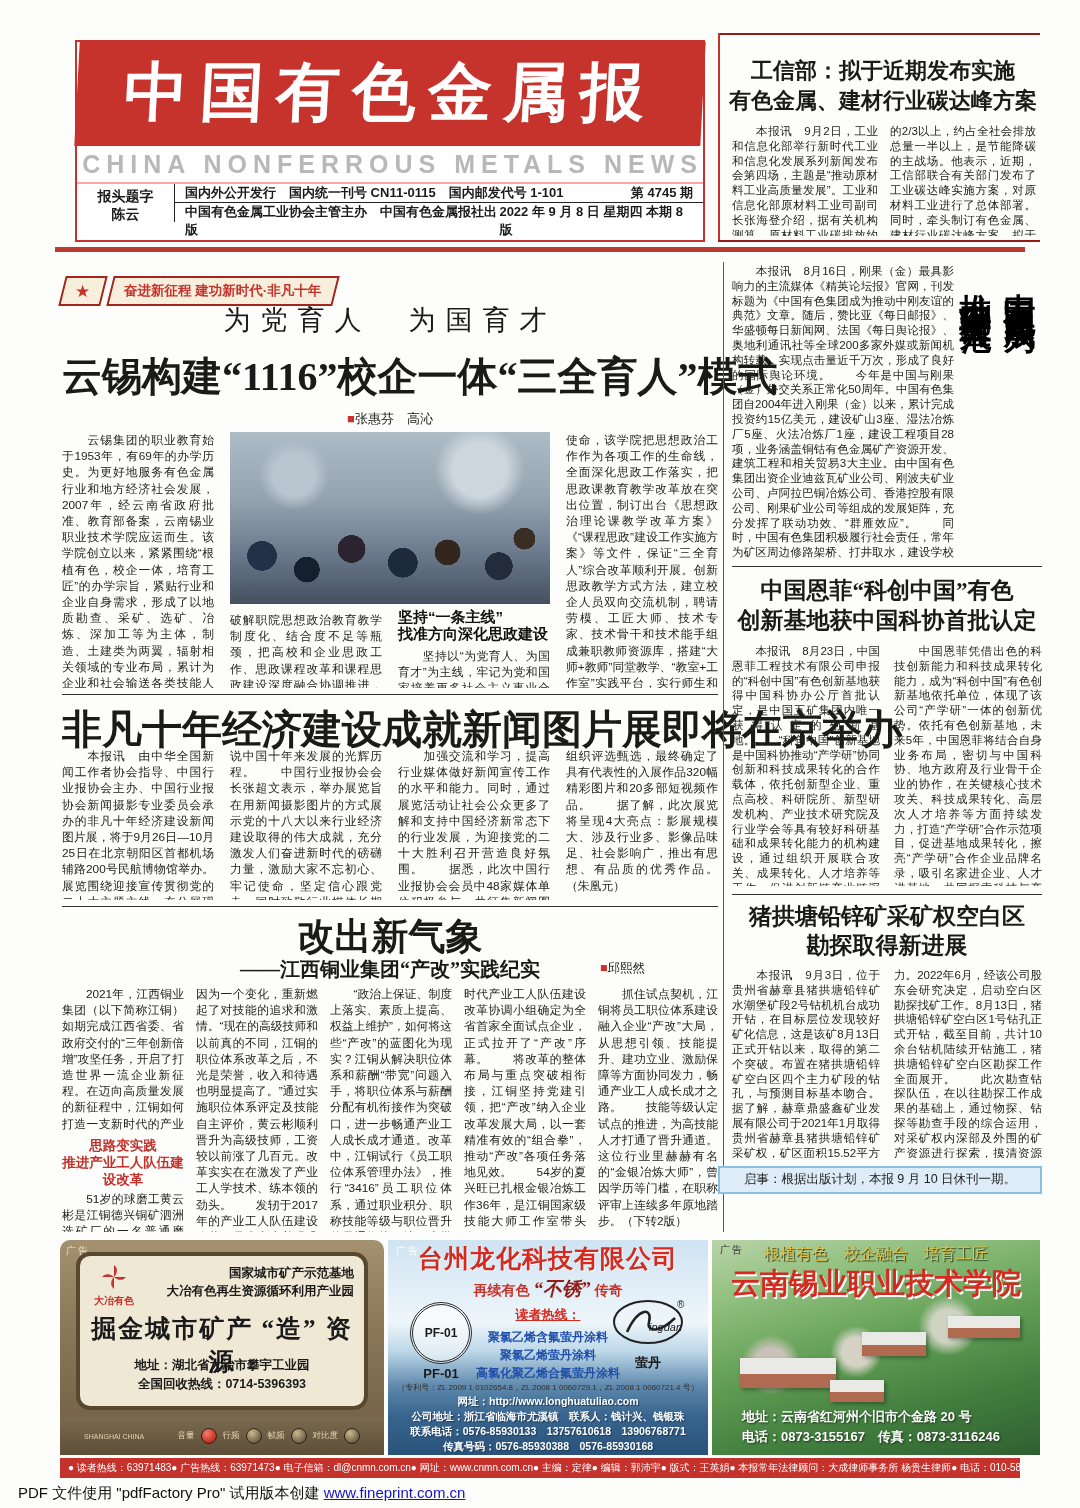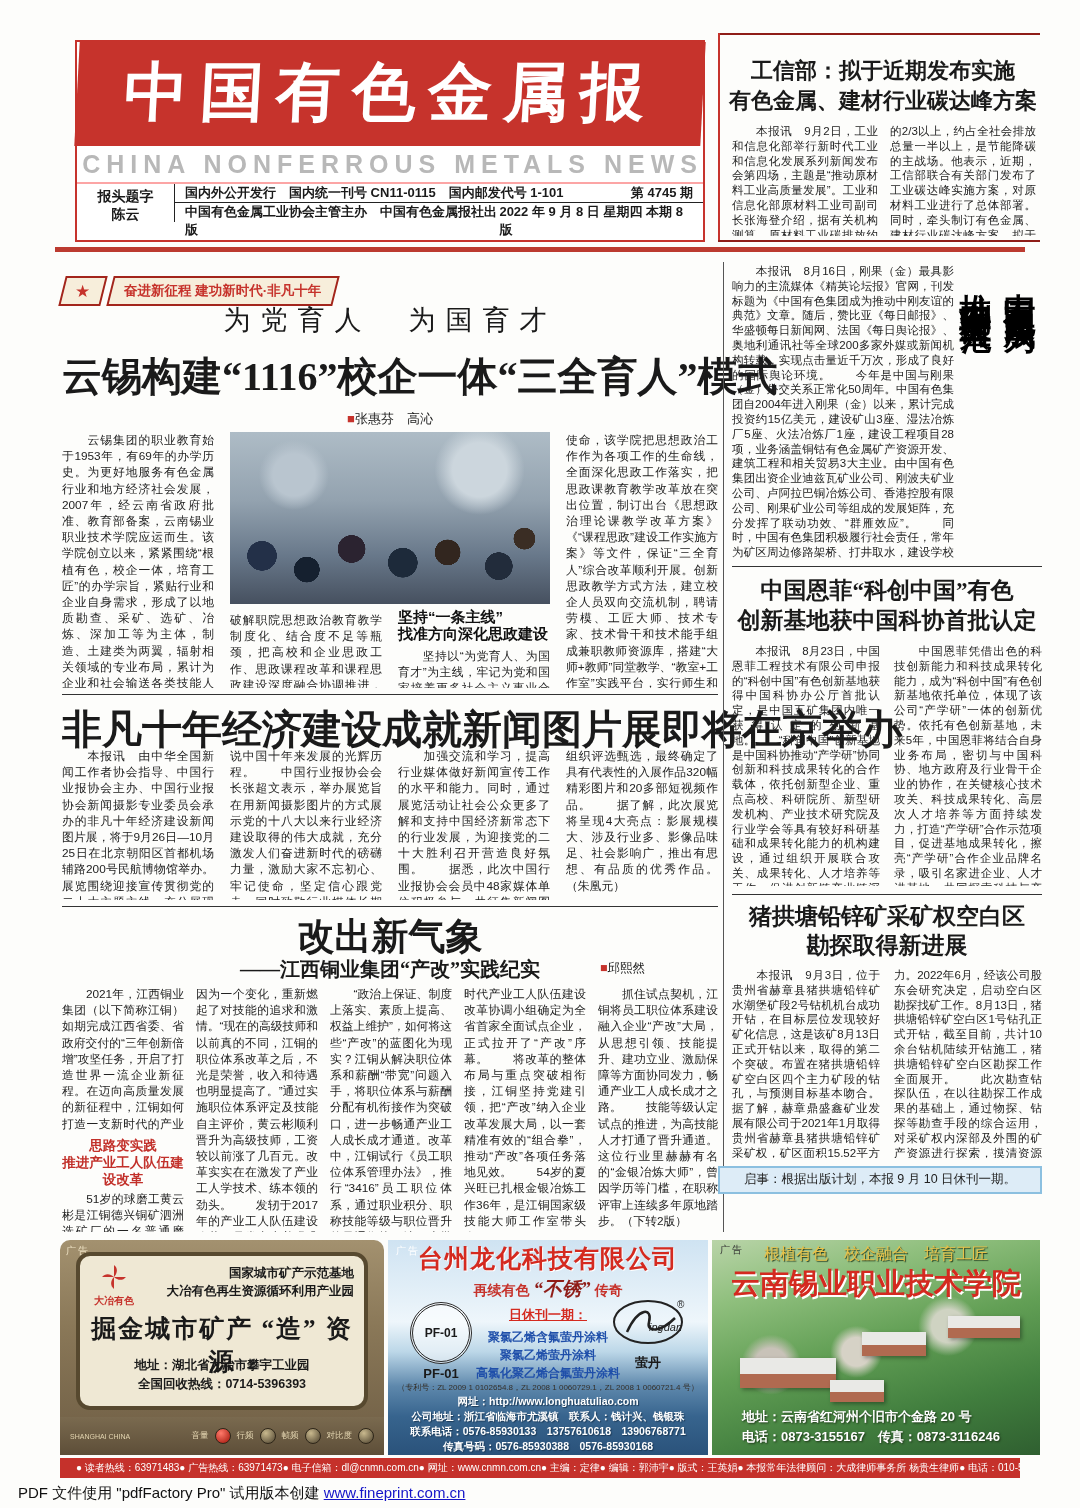--- a/index.html
+++ b/index.html
@@ -52,36 +52,36 @@
      radial-gradient(circle 45px at 78% 22%, #ccd6dd 60%, transparent),
      radial-gradient(circle 35px at 20% 25%, #b9c5cf 60%, transparent),
      linear-gradient(180deg,#aebcc6 0%,#93a2af 40%,#68788a 72%,#46505f 100%)}
   
   .ad-label{position:absolute;font-size:10px;letter-spacing:2px}
   .tv{background:linear-gradient(180deg,#a3916f 0%,#8a7858 40%,#6e5d44 100%);border-radius:10px}
   .tv-screen{position:absolute;left:16px;top:12px;width:292px;height:158px;background:#efe8d4;
              border:4px solid #57492f;border-radius:14px;overflow:hidden}
   .tv-controls{position:absolute;left:0;bottom:0;width:100%;height:38px;
                background:linear-gradient(180deg,#7a6a4f,#5d4e38);display:flex;align-items:center;
-               color:#e3d5b0;font-size:8.5px;padding:0 10px;gap:6px}
+               color:#e3d5b0;font-size:8.5px;padding:0 24px;gap:6px}
   .knob{width:16px;height:16px;border-radius:50%;background:radial-gradient(circle at 35% 30%,#c9b98e,#4a3f2c);
         border:1px solid #2e2619}
   .knob.red{background:radial-gradient(circle at 35% 30%,#ff7a6a,#a01208)}
   .sea{background:linear-gradient(180deg,#cfe3f2 0%,#eef6fb 38%,#bcd7e8 52%,#5e88ac 68%,#37648e 82%,#2a527a 100%)}
   .campus{background:
      radial-gradient(circle 30px at 18% 58%, #c8c2b8 55%, transparent),
      radial-gradient(circle 26px at 44% 52%, #d6d2c6 55%, transparent),
      radial-gradient(circle 30px at 72% 40%, #cfd3c2 55%, transparent),
      linear-gradient(165deg,#b9d4a8 0%,#8fbf7d 22%,#629f55 48%,#417e3e 75%,#2f5f30 100%)}
   .bld{position:absolute;background:linear-gradient(180deg,#e9e9e6 55%,#b06a50 55%);box-shadow:2px 2px 4px rgba(0,0,0,.35)}
   .seal{width:62px;height:62px;border:3px double #2a2a2a;border-radius:50%;
         display:flex;align-items:center;justify-content:center;font-weight:bold;
         font-size:12px;color:#1a1a1a;background:rgba(255,255,255,.55)}
   .footer-bar{background:#c5312b;color:#fff;display:flex;align-items:center;
-              justify-content:space-between;padding:0 16px;font-size:10px;white-space:nowrap;overflow:hidden}
+              justify-content:space-between;padding:0 8px;font-size:10px;white-space:nowrap;overflow:hidden}
   a.plink{color:#1414c8;text-decoration:underline}
 </style>
 </head>
 <body>
 
 <div id="paper">
 
   <div class="abs m-box" style="left:75px;top:40px;width:630px;height:202px">
     <div class="m-red">中国有色金属报</div>
     <div class="m-en">CHINA NONFERROUS METALS NEWS</div>
@@ -246,21 +246,21 @@
     <div style="position:absolute;right:18px;top:58px;width:84px;text-align:center">
       <svg width="78" height="52" viewBox="0 0 78 52">
         <ellipse cx="39" cy="24" rx="34" ry="21" fill="none" stroke="#222" stroke-width="2"></ellipse>
         <path d="M18 34 C30 8 44 10 40 24 C37 35 52 34 66 20" fill="none" stroke="#222" stroke-width="2.5"></path>
         <text x="40" y="33" font-size="11" font-style="italic" fill="#222">ingdan</text>
         <text x="68" y="10" font-size="10" fill="#222">®</text>
       </svg>
       <div style="font-weight:bold;font-size:13px">萤丹</div>
     </div>
     <div class="ctr" style="position:absolute;left:0;top:66px;width:100%">
-      <div style="color:#d42a20;font-weight:bold;font-size:13px;text-decoration:underline">日休刊一期：</div>
+      <div style="color:#d42a20;font-weight:bold;font-size:13px;text-decoration:underline">读者热线：</div>
       <div style="color:#1f4faa;font-weight:bold;font-size:12px;line-height:18px;margin-top:4px">
         <div>聚氯乙烯含氟萤丹涂料</div>
         <div>聚氯乙烯萤丹涂料</div>
         <div>高氯化聚乙烯合氟萤丹涂料</div>
       </div>
     </div>
     <div class="ctr" style="position:absolute;left:0;top:142px;width:100%;font-size:8px;color:#35302a">（专利号：ZL 2009 1 0102654.8，ZL 2008 1 0060729.1，ZL 2008 1 0060721.4 号）</div>
     <div class="ctr" style="position:absolute;left:0;top:154px;width:100%;color:#fff;font-weight:bold;font-size:10.5px;line-height:15px;text-shadow:1px 1px 1px #1c3a57">
       <div>网址：http://www.longhuatuliao.com</div>
       <div>公司地址：浙江省临海市尤溪镇　联系人：钱计兴、钱银珠</div>

